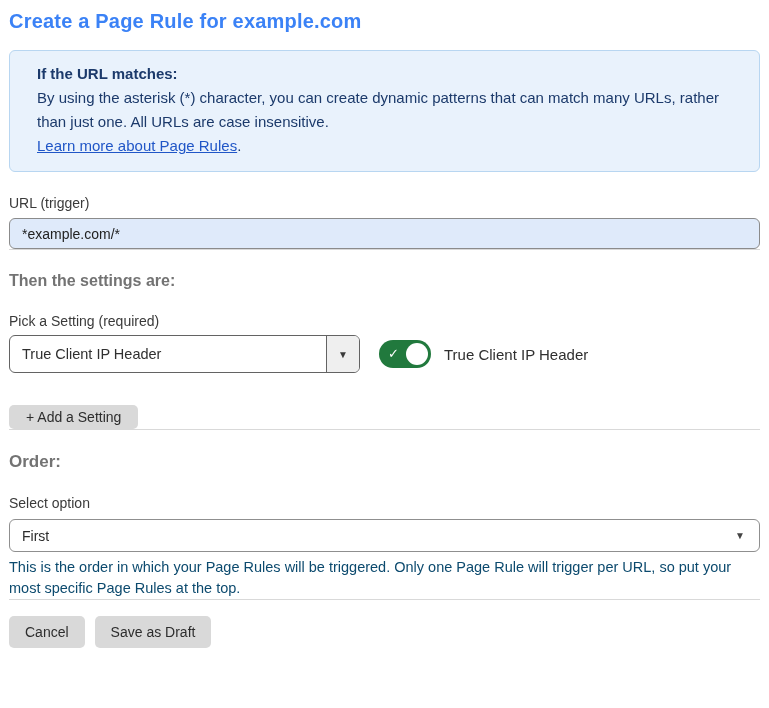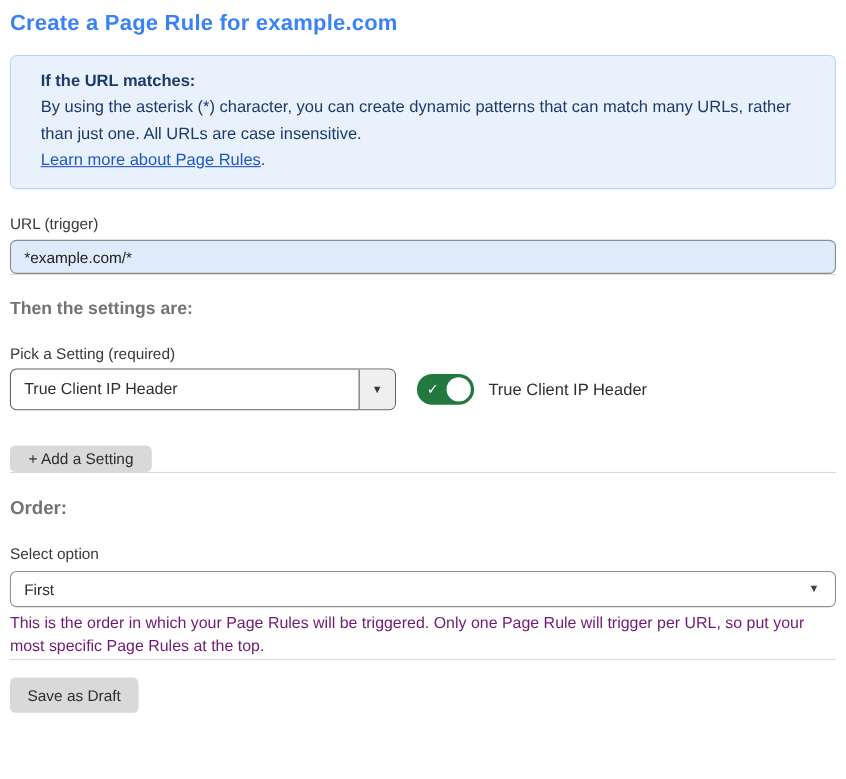--- a/index.html
+++ b/index.html
@@ -161,21 +161,21 @@
     padding: 0 14px 0 12px;
     font-size: 14px;
     color: #2c2c2c;
     cursor: pointer;
   }
   .order-select .chevron { font-size: 10px; color: #444444; }
   .help-text {
     margin-top: 5px;
     font-size: 14.5px;
     line-height: 21px;
-    color: #701a75;
+    color: #0c4a6e;
     max-width: 748px;
   }
   .footer {
     margin-top: 16px;
     display: flex;
     align-items: center;
   }
   .footer .btn { margin-right: 10px; }
   .btn-primary {
     background: #1b6ef3;
@@ -232,17 +232,18 @@
 <div class="order-select">
   <span>First</span>
   <span class="chevron">▼</span>
 </div>
 
 <div class="help-text">This is the order in which your Page Rules will be triggered. Only one Page Rule will trigger per URL, so put your most specific Page Rules at the top.</div>
 
 <hr class="divider divider-3">
 
 <div class="footer">
+  <button class="btn btn-gray">Cancel</button>
   <button class="btn btn-gray">Save as Draft</button>
 </div>
 
 
 
 
 </body></html>

